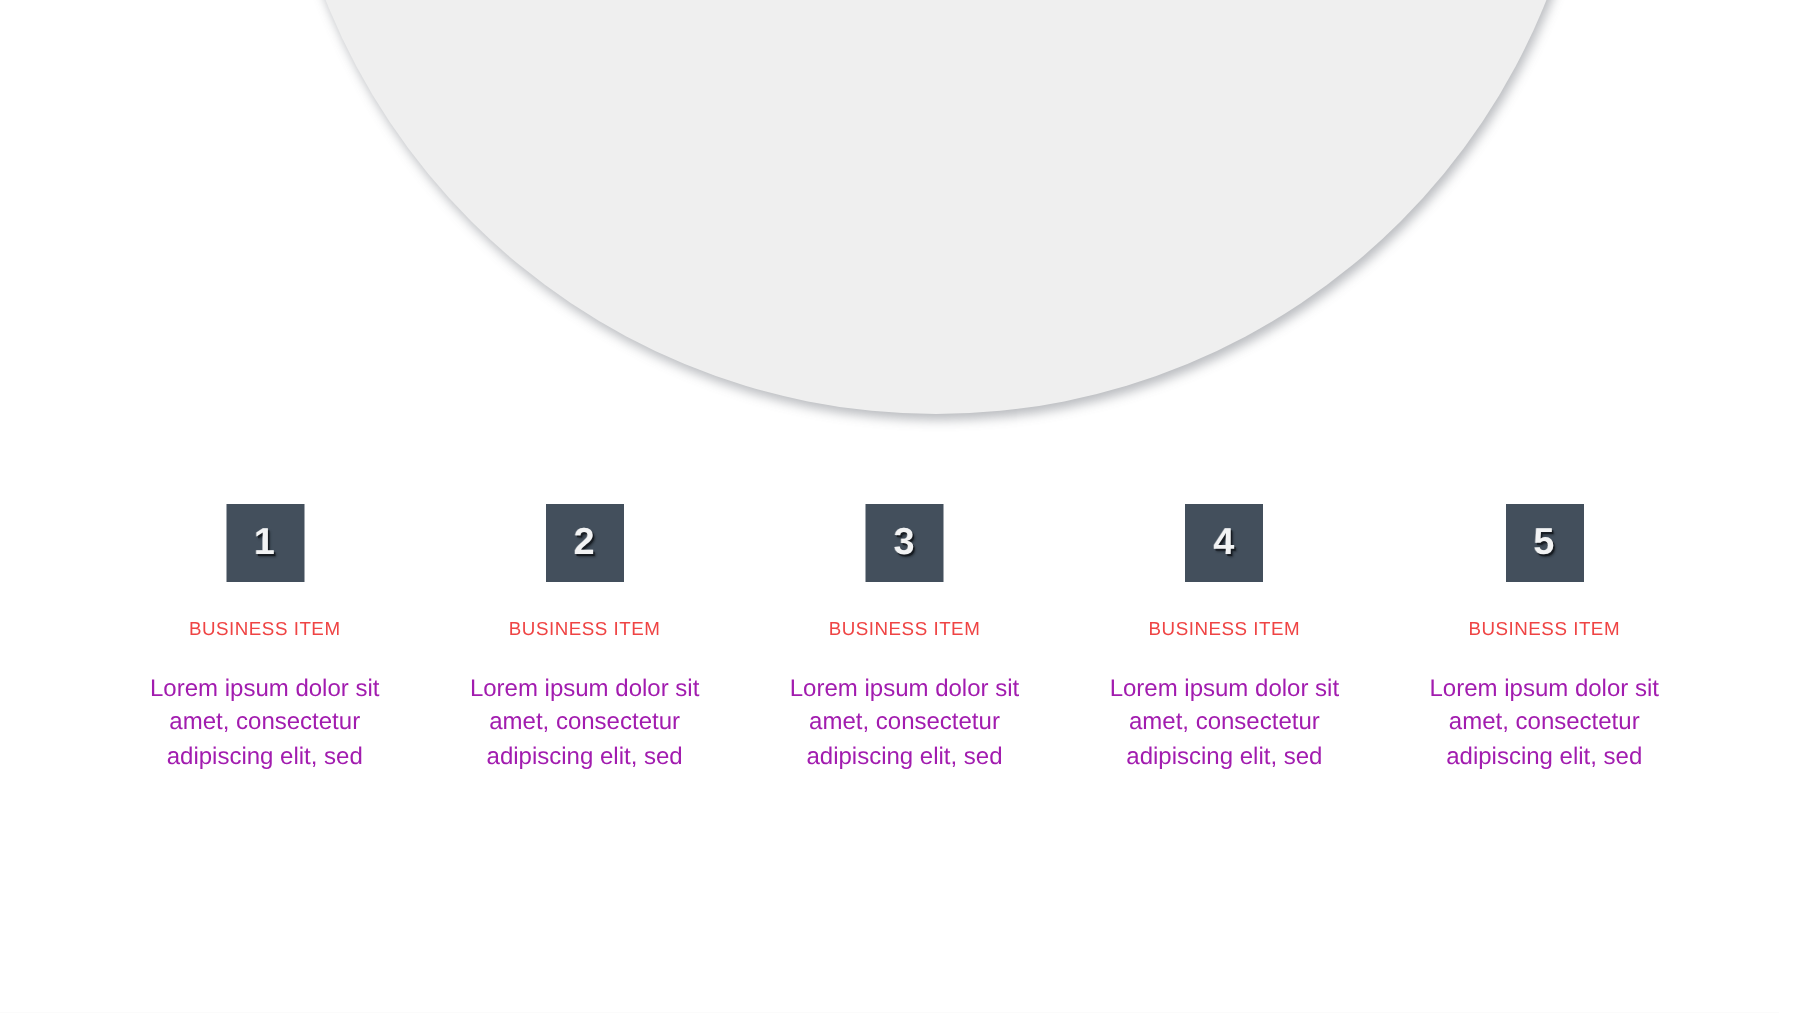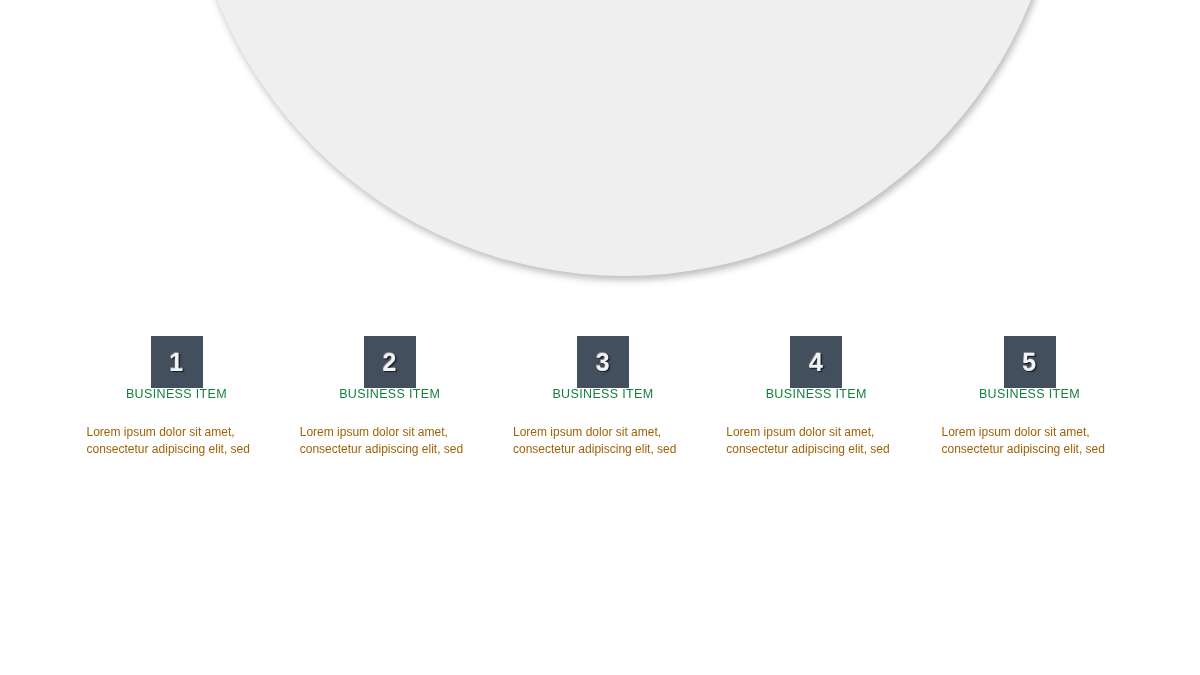--- a/index.html
+++ b/index.html
@@ -81,38 +81,39 @@
     color: #f2f3f4;
     letter-spacing: 0.5px;
     text-shadow:
       1px 1px 0 rgba(20, 25, 31, 0.85),
       1.6px 1.6px 1.4px rgba(20, 25, 31, 0.55),
       -0.5px -0.5px 0 rgba(255, 255, 255, 0.35);
     transform: translateY(-0.5px);
   }
 
   .item-title {
+    margin-top: 25px;
     font-family: "Liberation Sans", sans-serif;
     font-size: 12.5px;
     font-weight: 400;
-    color: #15803d;
+    color: #ef4444;
     letter-spacing: 0.35px;
     text-align: right;
     line-height: 1.1;
     white-space: nowrap;
   }
 
   .item-body {
     margin-top: 22px;
     width: 180px;
     font-family: "Liberation Sans", sans-serif;
-    font-size: 12px;
+    font-size: 16px;
     font-weight: 400;
-    color: #a16207;
-    text-align: left;
+    color: #a21caf;
+    text-align: center;
     line-height: 1.42;
   }
 
   
   .item.item-5 .item-body { width: 176px; }
 </style>
 </head>
 <body>
 
 <div class="slide">

